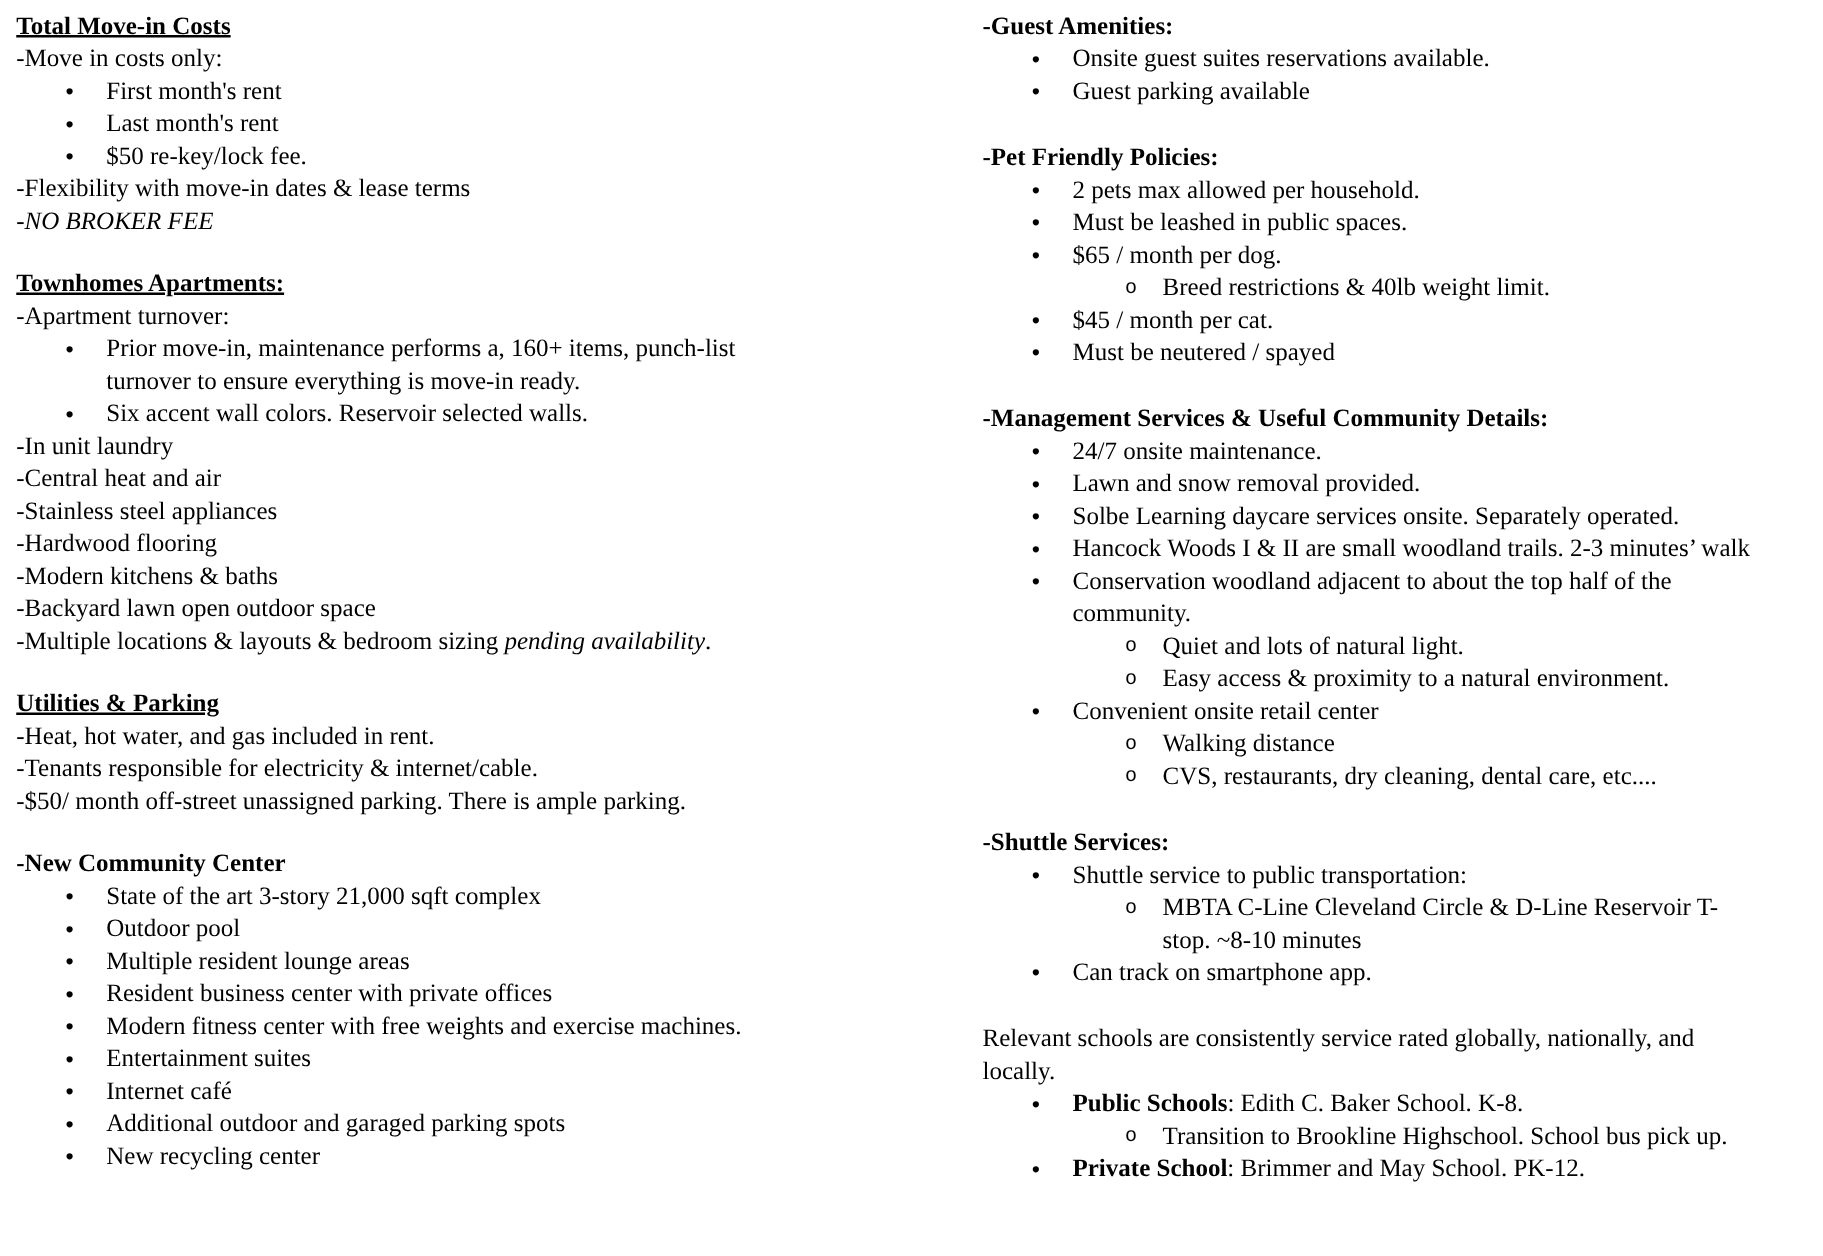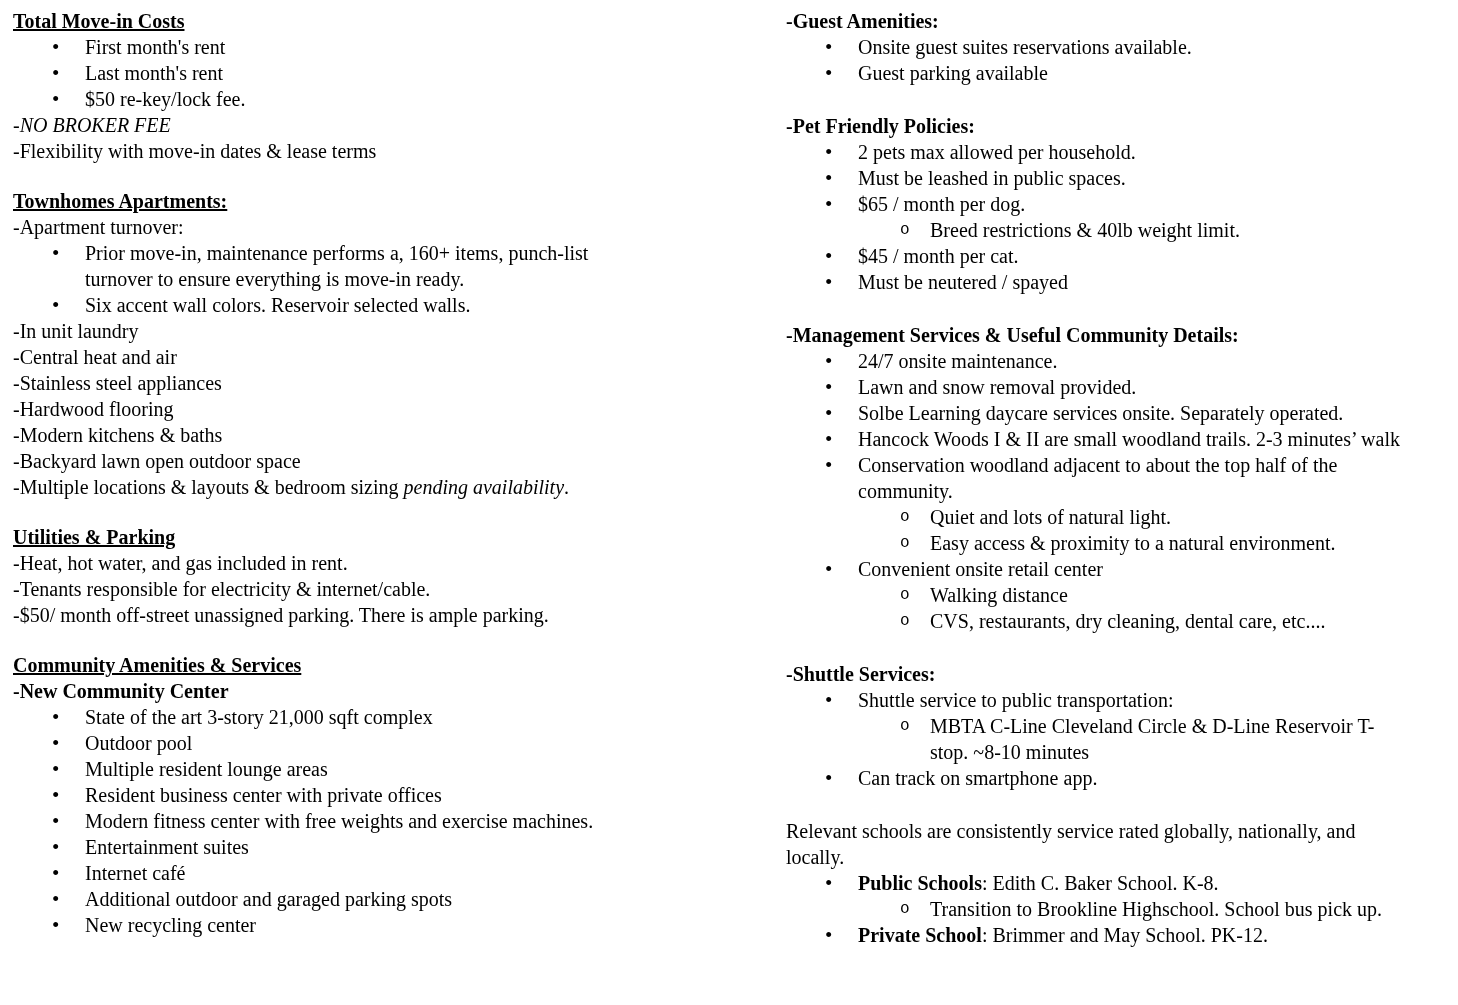--- a/index.html
+++ b/index.html
@@ -52,44 +52,44 @@
 
   .b { font-weight: bold; }
   .i { font-style: italic; }
   .u { text-decoration: underline; }
 </style>
 </head>
 <body>
 
 <div class="column col-left">
     <div class="blk heading"><span class="b u">Total Move-in Costs</span></div>
+    <div class="blk para"><span>-Move in costs only:</span></div>
     <div class="blk bullet"><span class="marker">•</span><span class="txt"><span>First month's rent</span></span></div>
     <div class="blk bullet"><span class="marker">•</span><span class="txt"><span>Last month's rent</span></span></div>
     <div class="blk bullet"><span class="marker">•</span><span class="txt"><span>$50 re-key/lock fee.</span></span></div>
+    <div class="blk para"><span>-Flexibility with move-in dates &amp; lease terms</span></div>
     <div class="blk para"><span class="i">-NO BROKER FEE</span></div>
-    <div class="blk para"><span>-Flexibility with move-in dates &amp; lease terms</span></div>
     <div class="blk gap"></div>
     <div class="blk heading"><span class="b u">Townhomes Apartments:</span></div>
     <div class="blk para"><span>-Apartment turnover:</span></div>
     <div class="blk bullet"><span class="marker">•</span><span class="txt"><span>Prior move-in, maintenance performs a, 160+ items, punch-list</span><br><span>turnover to ensure everything is move-in ready.</span></span></div>
     <div class="blk bullet"><span class="marker">•</span><span class="txt"><span>Six accent wall colors. Reservoir selected walls.</span></span></div>
     <div class="blk para"><span>-In unit laundry</span></div>
     <div class="blk para"><span>-Central heat and air</span></div>
     <div class="blk para"><span>-Stainless steel appliances</span></div>
     <div class="blk para"><span>-Hardwood flooring</span></div>
     <div class="blk para"><span>-Modern kitchens &amp; baths</span></div>
     <div class="blk para"><span>-Backyard lawn open outdoor space</span></div>
     <div class="blk para"><span>-Multiple locations &amp; layouts &amp; bedroom sizing </span><span class="i">pending availability</span><span>.</span></div>
     <div class="blk gap"></div>
     <div class="blk heading"><span class="b u">Utilities &amp; Parking</span></div>
     <div class="blk para"><span>-Heat, hot water, and gas included in rent.</span></div>
     <div class="blk para"><span>-Tenants responsible for electricity &amp; internet/cable.</span></div>
     <div class="blk para"><span>-$50/ month off-street unassigned parking. There is ample parking.</span></div>
     <div class="blk gap"></div>
-    <div class="blk heading"><span class="b u">Community Amenities &amp; Services</span></div>
     <div class="blk heading"><span class="b">-New Community Center</span></div>
     <div class="blk bullet"><span class="marker">•</span><span class="txt"><span>State of the art 3-story 21,000 sqft complex</span></span></div>
     <div class="blk bullet"><span class="marker">•</span><span class="txt"><span>Outdoor pool</span></span></div>
     <div class="blk bullet"><span class="marker">•</span><span class="txt"><span>Multiple resident lounge areas</span></span></div>
     <div class="blk bullet"><span class="marker">•</span><span class="txt"><span>Resident business center with private offices</span></span></div>
     <div class="blk bullet"><span class="marker">•</span><span class="txt"><span>Modern fitness center with free weights and exercise machines.</span></span></div>
     <div class="blk bullet"><span class="marker">•</span><span class="txt"><span>Entertainment suites</span></span></div>
     <div class="blk bullet"><span class="marker">•</span><span class="txt"><span>Internet café</span></span></div>
     <div class="blk bullet"><span class="marker">•</span><span class="txt"><span>Additional outdoor and garaged parking spots</span></span></div>
     <div class="blk bullet"><span class="marker">•</span><span class="txt"><span>New recycling center</span></span></div>

